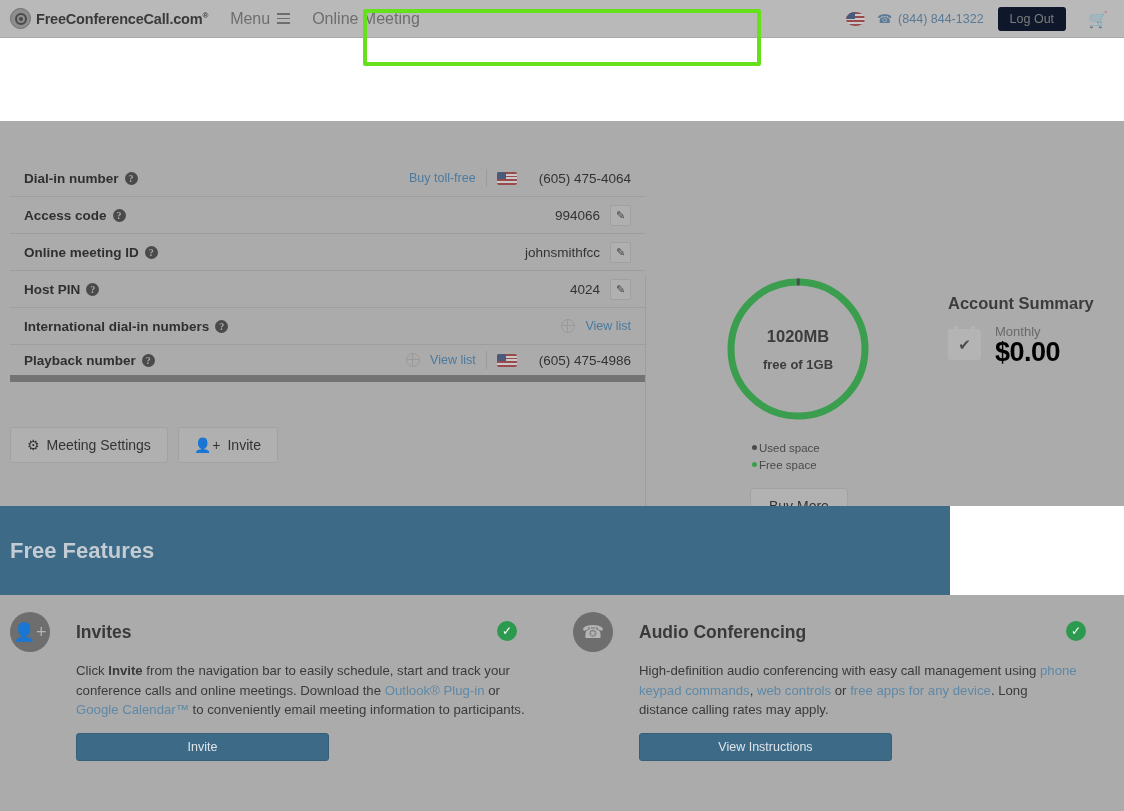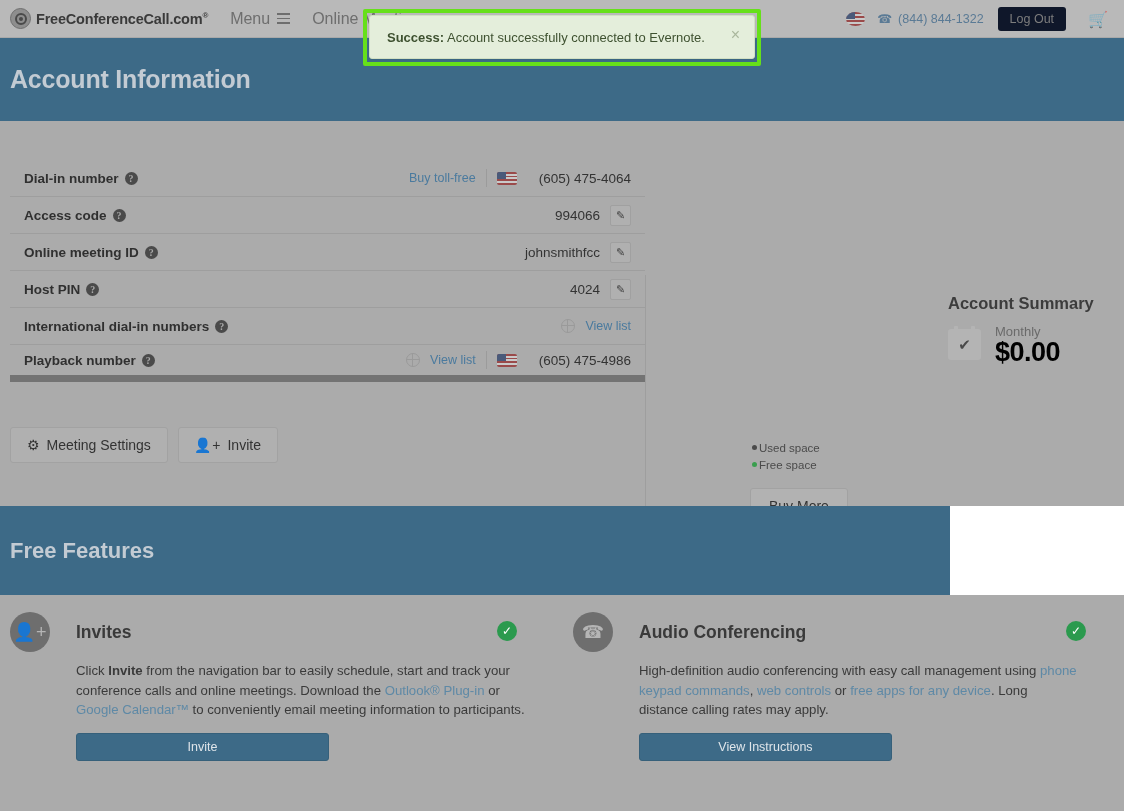--- a/index.html
+++ b/index.html
@@ -343,31 +343,22 @@
       <span class="flag oval"></span>
       <span class="phone-num">
         <span class="phone-glyph">☎</span>
         <span>(844) 844-1322</span>
       </span>
       <button class="logout-btn">Log Out</button>
       <span class="cart-icon">🛒</span>
     </div>
   </div>
 
-  <div class="success-banner">
-    <div class="success-text">
-      <b>Success:</b><span> Account successfully connected to Evernote.</span>
-    </div>
-    <button class="banner-close">×</button>
-  </div>
   <div class="banner-highlight"></div>
 
-  <div class="title-band">
-    <div class="page-title">Account Information</div>
-  </div>
 
   <div class="content">
 
     <div class="acct-panel">
 
       <div class="acct-row">
         <div class="acct-label">
           <span>Dial-in number</span>
           <span class="qmark">?</span>
         </div>
@@ -444,20 +435,30 @@
         <span>Meeting Settings</span>
       </button>
       <button class="gray-btn">
         <span>👤+</span>
         <span>Invite</span>
       </button>
     </div>
 
     <div class="v-divider"></div>
 
+    <div class="donut-wrap">
+      <svg width="150" height="150" viewBox="0 0 150 150">
+        <circle cx="75" cy="75" r="67" fill="none" stroke="#3a9e4e" stroke-width="7" stroke-dasharray="419 2" stroke-dashoffset="0" transform="rotate(-89 75 75)"></circle>
+        <circle cx="75" cy="75" r="67" fill="none" stroke="#4a4a4a" stroke-width="7" stroke-dasharray="3 418" stroke-dashoffset="0" transform="rotate(-91 75 75)"></circle>
+      </svg>
+      <div class="donut-center">
+        <div class="donut-main">1020MB</div>
+        <div class="donut-sub">free of 1GB</div>
+      </div>
+    </div>
 
     <div class="legend">
       <div class="legend-item">
         <span class="legend-dot" style="background:#4a4a4a"></span>
         <span>Used space</span>
       </div>
       <div class="legend-item">
         <span class="legend-dot" style="background:#3a9e4e"></span>
         <span>Free space</span>
       </div>

